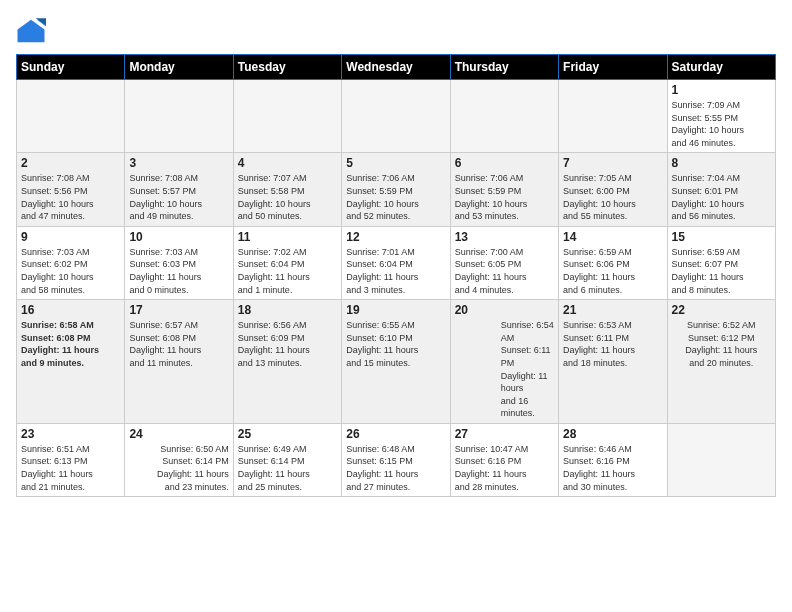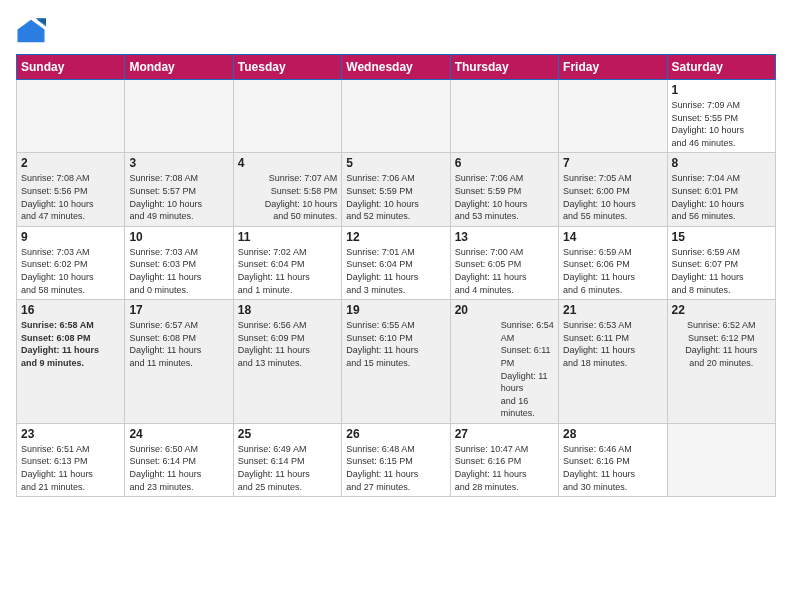--- a/index.html
+++ b/index.html
@@ -50,21 +50,21 @@
     .location-title {
       font-size: 16px;
       color: #333;
     }
     .calendar {
       width: 100%;
       border-collapse: collapse;
       border: 1px solid #ccc;
     }
     .calendar th {
-      background: #be185d;
+      background: #000000;
       color: #fff;
       font-size: 12px;
       font-weight: bold;
       padding: 5px 4px;
       text-align: left;
       border: 1px solid #1a6bbf;
     }
     .calendar td {
       vertical-align: top;
       border: 1px solid #ccc;
@@ -154,21 +154,21 @@
           </td>
           <td>
             <span class="day-number">3</span>
             <div class="day-info" style="white-space: pre-line;">Sunrise: 7:08 AM
 Sunset: 5:57 PM
 Daylight: 10 hours
 and 49 minutes.</div>
           </td>
           <td>
             <span class="day-number">4</span>
-            <div class="day-info" style="white-space: pre-line; text-align: right;">Sunrise: 7:07 AM
+            <div class="day-info" style="white-space: pre-line;">Sunrise: 7:07 AM
 Sunset: 5:58 PM
 Daylight: 10 hours
 and 50 minutes.</div>
           </td>
           <td>
             <span class="day-number">5</span>
             <div class="day-info" style="white-space: pre-line;">Sunrise: 7:06 AM
 Sunset: 5:59 PM
 Daylight: 10 hours
 and 52 minutes.</div>
@@ -300,21 +300,21 @@
         <tr>
           <td>
             <span class="day-number">23</span>
             <div class="day-info" style="white-space: pre-line;">Sunrise: 6:51 AM
 Sunset: 6:13 PM
 Daylight: 11 hours
 and 21 minutes.</div>
           </td>
           <td>
             <span class="day-number">24</span>
-            <div class="day-info" style="white-space: pre-line;">Sunrise: 6:50 AM
+            <div class="day-info" style="white-space: pre-line; text-align: right;">Sunrise: 6:50 AM
 Sunset: 6:14 PM
 Daylight: 11 hours
 and 23 minutes.</div>
           </td>
           <td>
             <span class="day-number">25</span>
             <div class="day-info" style="white-space: pre-line;">Sunrise: 6:49 AM
 Sunset: 6:14 PM
 Daylight: 11 hours
 and 25 minutes.</div>

